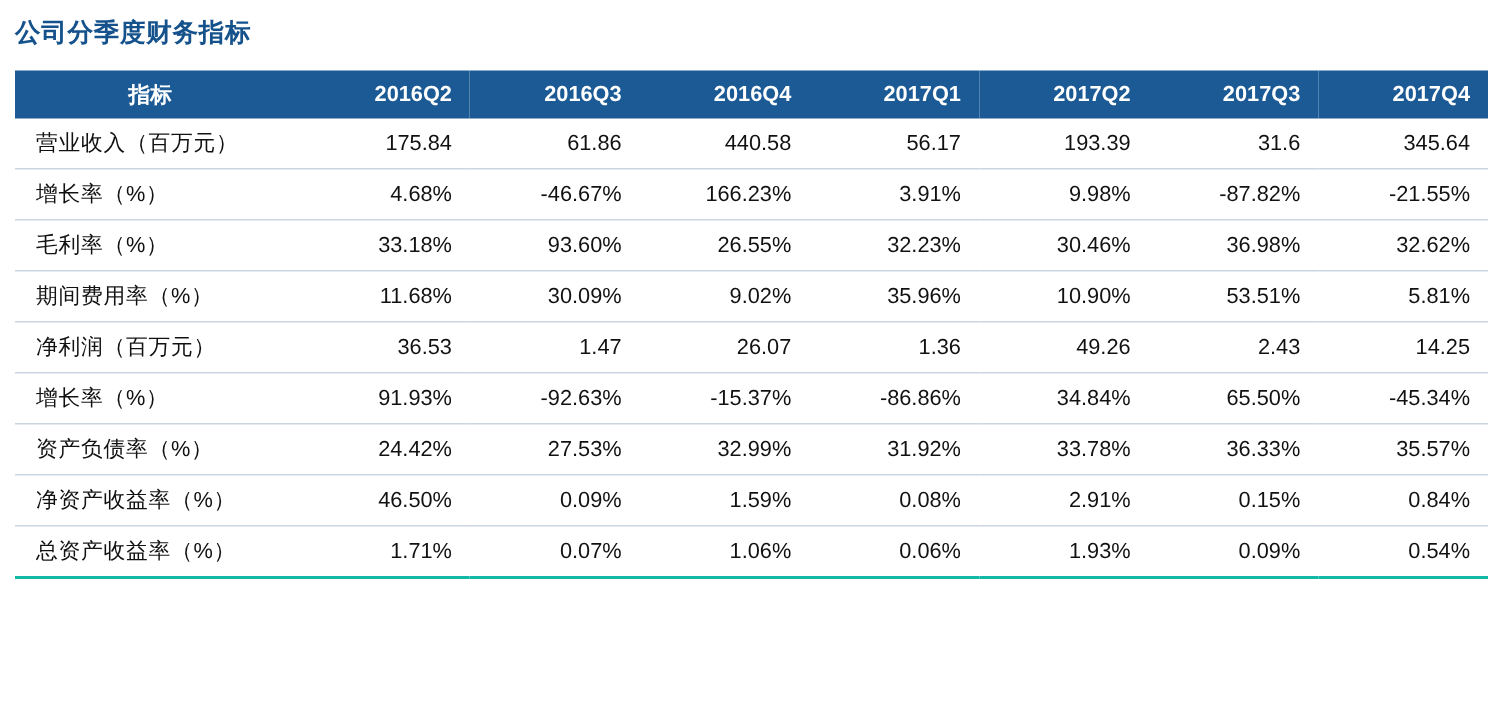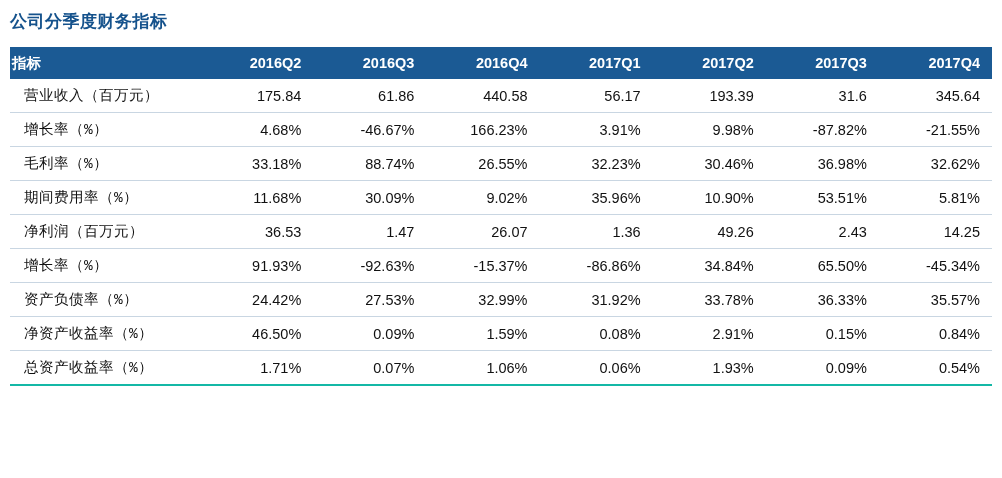--- a/index.html
+++ b/index.html
@@ -42,37 +42,36 @@
     color: #ffffff;
     font-weight: bold;
     font-size: 14.5px;
     height: 32px;
     padding: 0 12px;
     text-align: right;
     white-space: nowrap;
     border: none;
   }
   table.fin thead th.idx {
-    text-align: left;
+    text-align: center;
     padding-left: 2px;
   }
   table.fin tbody td {
     height: 33px;
     padding: 0 12px;
     text-align: right;
     border-bottom: 1px solid #c9d6e2;
     white-space: nowrap;
     color: #111111;
     font-size: 14.5px;
   }
   table.fin tbody td.label {
     text-align: left;
     padding-left: 14px;
     letter-spacing: 0.5px;
-    font-family: Liberation Mono, monospace;
   }
   table.fin tbody tr:last-child td {
     border-bottom: 2px solid #14b8a6;
   }
   .col-label { width: 190px; }
   .col-q { width: 113px; }
 </style>
 </head>
 <body>
 
@@ -119,21 +118,21 @@
             <td>-46.67%</td>
             <td>166.23%</td>
             <td>3.91%</td>
             <td>9.98%</td>
             <td>-87.82%</td>
             <td>-21.55%</td>
           </tr>
           <tr>
             <td class="label">毛利率（%）</td>
             <td>33.18%</td>
-            <td>88.74%</td>
+            <td>93.60%</td>
             <td>26.55%</td>
             <td>32.23%</td>
             <td>30.46%</td>
             <td>36.98%</td>
             <td>32.62%</td>
           </tr>
           <tr>
             <td class="label">期间费用率（%）</td>
             <td>11.68%</td>
             <td>30.09%</td>

